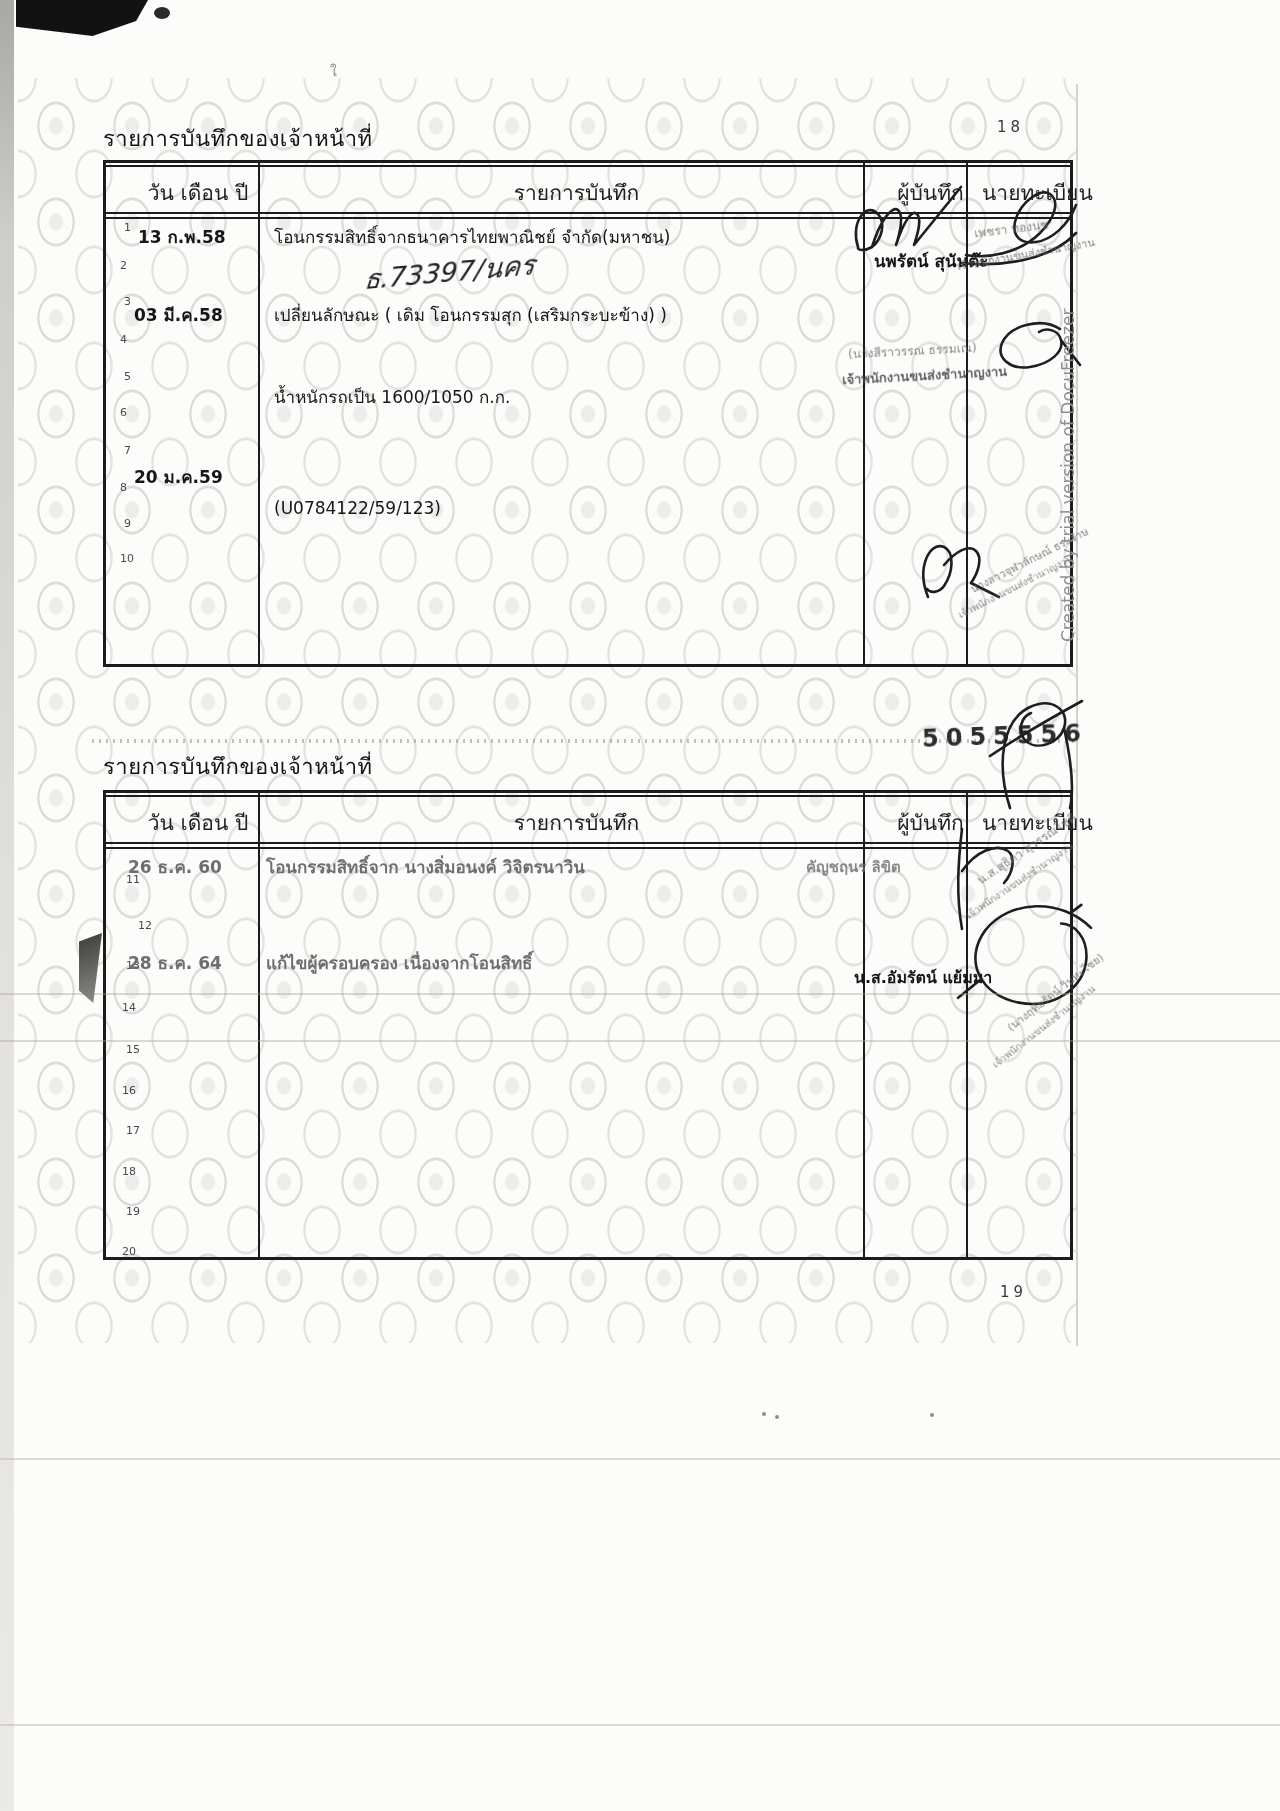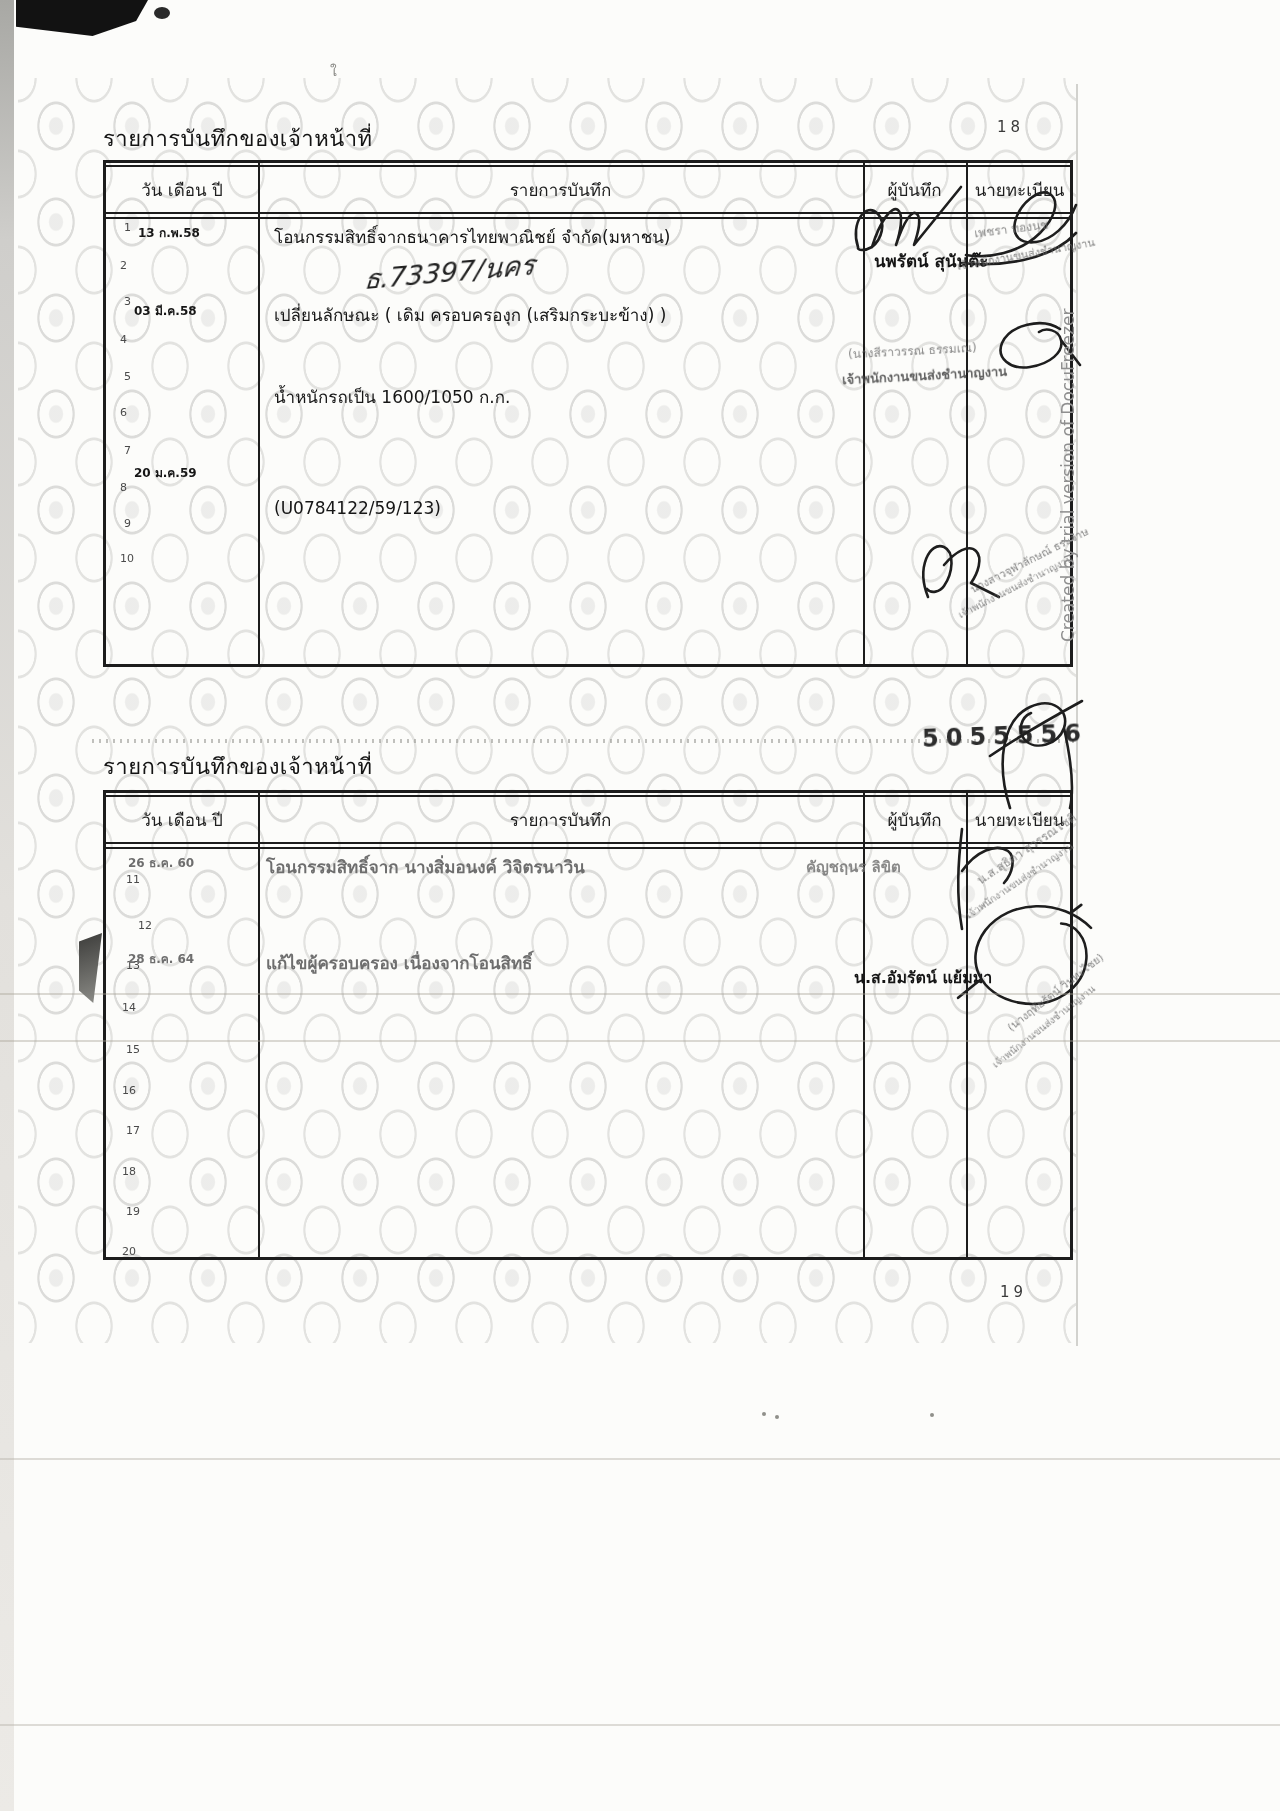--- a/index.html
+++ b/index.html
@@ -19,23 +19,23 @@
   .blackcorner{position:absolute;left:16px;top:0;width:132px;height:36px;background:#121212;
     clip-path:polygon(0 0,100% 0,91% 58%,58% 100%,0 74%);}
   .blackblob{position:absolute;left:154px;top:7px;width:16px;height:12px;background:#2a2a2a;border-radius:50%;}
   .titlebar{position:absolute;left:103px;width:970px;text-align:left;font-size:22px;font-weight:normal;
     color:#141414;letter-spacing:.5px;filter:blur(.2px);}
   .pagenum{position:absolute;font-size:15px;color:#3a3a3a;letter-spacing:4px;}
   .tframe{position:absolute;left:103px;width:970px;border:3px solid #1c1c1c;box-sizing:border-box;}
   .tframe::before{content:"";position:absolute;left:0;right:0;top:2px;height:2px;background:#1c1c1c;}
   .vline{position:absolute;top:0;bottom:0;width:2px;background:#1c1c1c;}
   .hline{position:absolute;left:0;right:0;height:2px;background:#1c1c1c;}
-  .hdr{position:absolute;top:13px;font-size:17px;color:#1f1f1f;text-align:center;white-space:nowrap;}
+  .hdr{position:absolute;top:13px;font-size:21px;color:#1f1f1f;text-align:center;white-space:nowrap;margin-left:16px;}
   .rownum{position:absolute;font-size:11px;color:#4a4a4a;}
-  .date{position:absolute;font-size:12px;font-weight:bold;white-space:nowrap;color:#161616;filter:blur(.2px);}
+  .date{position:absolute;font-size:17px;font-weight:bold;white-space:nowrap;color:#161616;filter:blur(.2px);}
   .rec{position:absolute;font-size:17px;white-space:nowrap;color:#161616;filter:blur(.2px);}
   .faintprint{color:#6e6e6e !important;filter:blur(.35px) !important;font-weight:600;}
   .hand{position:absolute;font-size:27px;color:#222;white-space:nowrap;
     transform:rotate(-5deg) skewX(-10deg);font-style:italic;filter:blur(.25px);}
   .sig{position:absolute;}
   .sig svg{display:block;overflow:visible;}
   .sig path{fill:none;stroke:#1e1e1e;stroke-width:2.6;stroke-linecap:round;stroke-linejoin:round;}
   .stamp-dark{position:absolute;font-weight:bold;color:#151515;filter:blur(.3px);white-space:nowrap;font-size:16px;}
   .stamp-faint{position:absolute;color:rgba(108,108,108,.8);filter:blur(.45px);white-space:nowrap;font-size:11px;}
   .stamp-mid{position:absolute;color:rgba(70,70,70,.85);filter:blur(.4px);white-space:nowrap;font-size:13px;font-weight:bold;}
@@ -89,21 +89,21 @@
     <div class="rownum" style="left:14px;top:318px;">8</div>
     <div class="rownum" style="left:18px;top:354px;">9</div>
     <div class="rownum" style="left:14px;top:389px;">10</div>
 
     <div class="date" style="left:32px;top:60px;">13 ก.พ.58</div>
     <div class="rec" style="left:168px;top:60px;">โอนกรรมสิทธิ์จากธนาคารไทยพาณิชย์ จำกัด(มหาชน)</div>
 
     <div class="hand" style="left:258px;top:88px;">ธ.73397/นคร</div>
 
     <div class="date" style="left:28px;top:138px;">03 มี.ค.58</div>
-    <div class="rec" style="left:168px;top:138px;">เปลี่ยนลักษณะ (  เดิม ครอบครองุก (เสริมกระบะข้าง) )</div>
+    <div class="rec" style="left:168px;top:138px;">เปลี่ยนลักษณะ (  เดิม โอนกรรมสุก (เสริมกระบะข้าง) )</div>
     <div class="rec" style="left:168px;top:220px;">น้ำหนักรถเป็น 1600/1050 ก.ก.</div>
 
     <div class="date" style="left:28px;top:300px;">20 ม.ค.59</div>
     <div class="rec" style="left:168px;top:335px;">(U0784122/59/123)</div>
 
     <div class="sig" style="left:740px;top:18px;">
       <svg width="125" height="90" viewBox="0 0 125 90">
         <path d="M12,66 C4,42 20,20 32,33 C40,42 36,58 26,66 C19,70 11,70 12,66 M26,66 C34,40 46,24 52,29 C58,34 54,52 50,64 C58,40 66,28 71,33 C76,38 72,52 68,64 L115,6"></path>
       </svg>
     </div>

